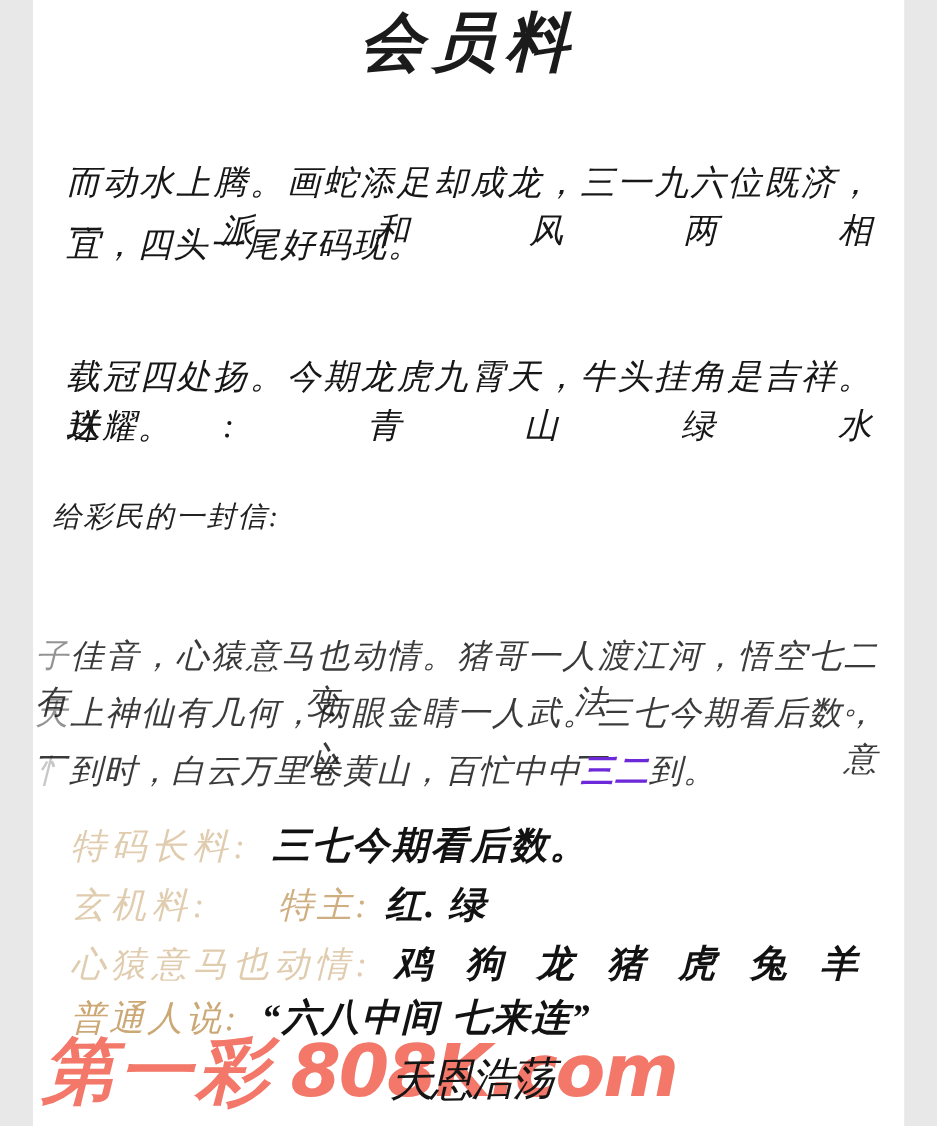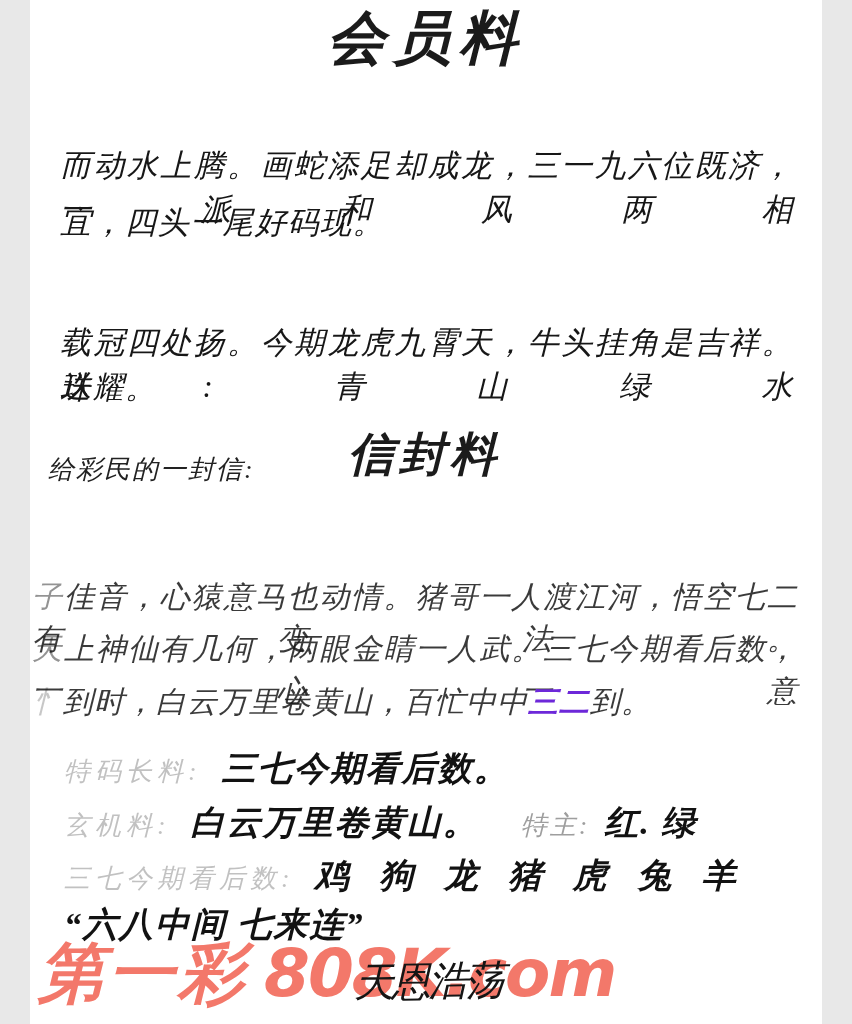--- a/index.html
+++ b/index.html
@@ -89,22 +89,22 @@
     left: 34px; right: 20px;
     display: flex;
     align-items: baseline;
     white-space: nowrap;
   }
   .t1 { top: 746px; }
   .t2 { top: 800px; }
   .t3 { top: 853px; }
   .t4 { top: 902px; }
   .tip-label {
-    font-size: 26px;
-    color: #404040;
+    font-size: 32px;
+    color: #a16207;
     opacity: .32;
     filter: blur(.5px);
     letter-spacing: 5px;
     margin-right: 20px;
     flex: none;
   }
   .tip-label.mid { opacity: .5; filter: blur(.2px); margin-left: 42px; margin-right: 14px; letter-spacing: 3px; }
   .tip-label.half { opacity: .55; filter: blur(.3px); letter-spacing: 3px; }
   .tip-content {
     font-size: 34px;
@@ -143,49 +143,48 @@
 <div class="page">
 
   <div class="abs title1">会员料</div>
 
   <div class="abs bline just s1l2">而动水上腾。画蛇添足却成龙，三一九六位既济，一派和风两相</div>
   <div class="abs bline s1l3">宜，四头一尾好码现。</div>
 
   <div class="abs bline just s2l2">载冠四处扬。今期龙虎九霄天，牛头挂角是吉祥。送: 青山绿水</div>
   <div class="abs bline s2l3">珠耀。</div>
 
-  <div class="abs title2">信封料</div>
   <div class="abs sidelabel">给彩民的一封信:</div>
 
   <div class="abs smudge"></div>
 
   <div class="abs lline just ll1"><span class="lead">子</span><span>佳音，心猿意马也动情。猪哥一人渡江河，悟空七二有变法。</span></div>
 
   <div class="abs lline just ll2"><span class="lead">天</span><span>上神仙有几何，两眼金睛一人武。三七今期看后数，一心一意</span></div>
 
   <div class="abs lline ll3"><span class="lead-faint">忄</span><span>到时，白云万里卷黄山，百忙中中</span><span class="emph">三二</span><span>到。</span></div>
 
   <div class="abs tip t1">
     <span class="tip-label">特码长料:</span>
     <span class="tip-content">三七今期看后数。</span>
   </div>
 
   <div class="abs tip t2">
     <span class="tip-label">玄机料:</span>
-    <span class="tip-content">白云万里卷黄山。</span>
     <span class="tip-label mid">特主:</span>
     <span class="tip-content">红. 绿</span>
   </div>
 
   <div class="abs tip t3">
-    <span class="tip-label">三七今期看后数:</span>
+    <span class="tip-label">心猿意马也动情:</span>
     <span class="tip-content zodiac">鸡 狗 龙 猪 虎 兔 羊</span>
   </div>
 
   <div class="abs tip t4">
+    <span class="tip-label half">普通人说:</span>
     <span class="tip-content">“六八中间 七来连”</span>
   </div>
 
   <div class="abs watermark"><span class="wm-cn">第一彩</span><span class="wm-site">808K.com</span></div>
 
   <div class="abs handnote">天恩浩荡</div>
 
 </div>
 
 </body></html>

